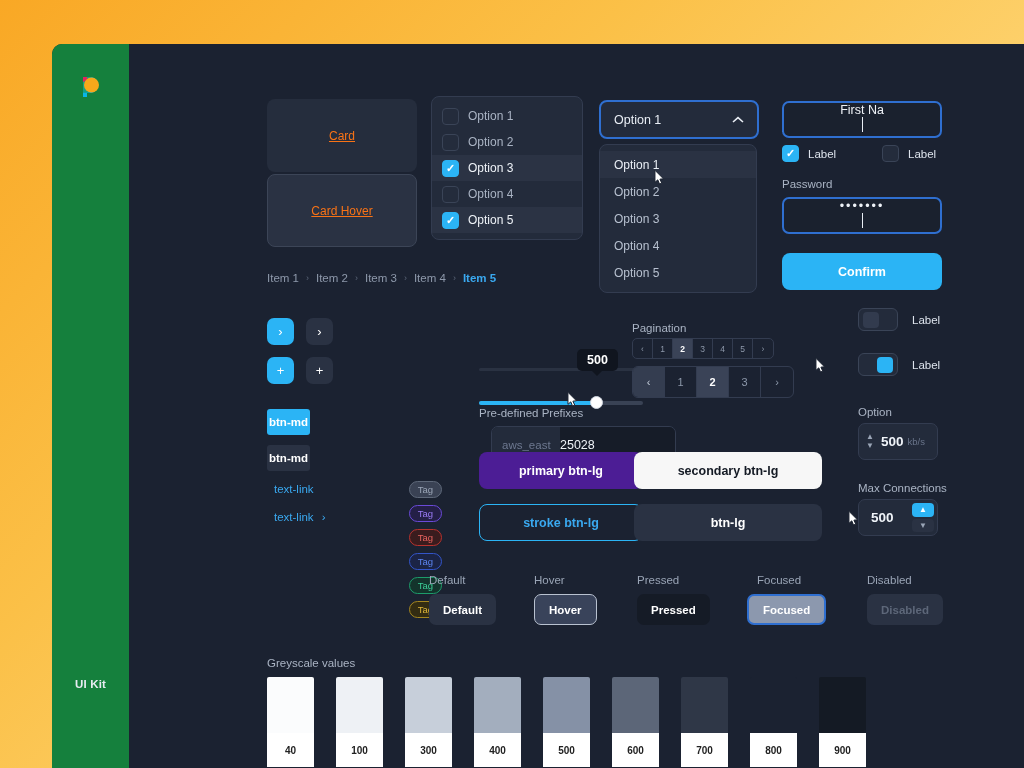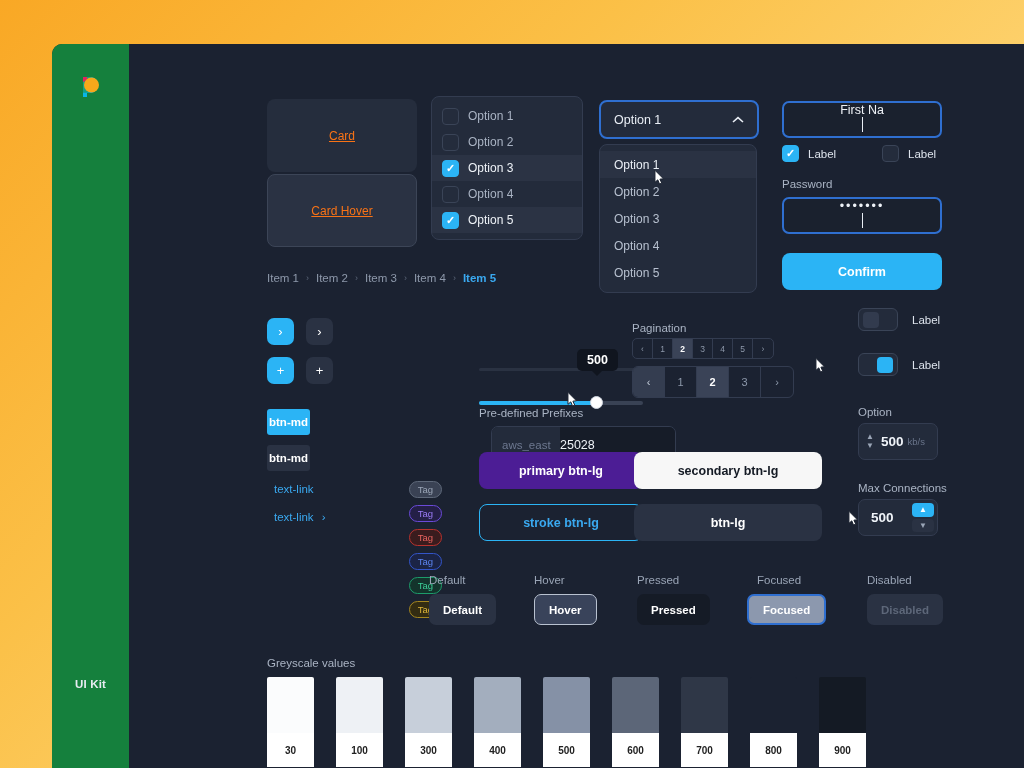--- a/index.html
+++ b/index.html
@@ -596,21 +596,21 @@
         <span>Focused</span>
       </div>
     <div class="state-btn st-disabled" style="left:738px;">
         <span>Disabled</span>
       </div>
 
     <div class="gs-title">Greyscale values</div>
     <div class="gs-wrap">
       <div class="gs-item">
         <div class="gs-chip" style="background:#fbfcfd"></div>
-        <div class="gs-cap">30</div>
+        <div class="gs-cap">40</div>
       </div>
       <div class="gs-item">
         <div class="gs-chip" style="background:#eef1f5"></div>
         <div class="gs-cap">100</div>
       </div>
       <div class="gs-item">
         <div class="gs-chip" style="background:#c7cfda"></div>
         <div class="gs-cap">300</div>
       </div>
       <div class="gs-item">

